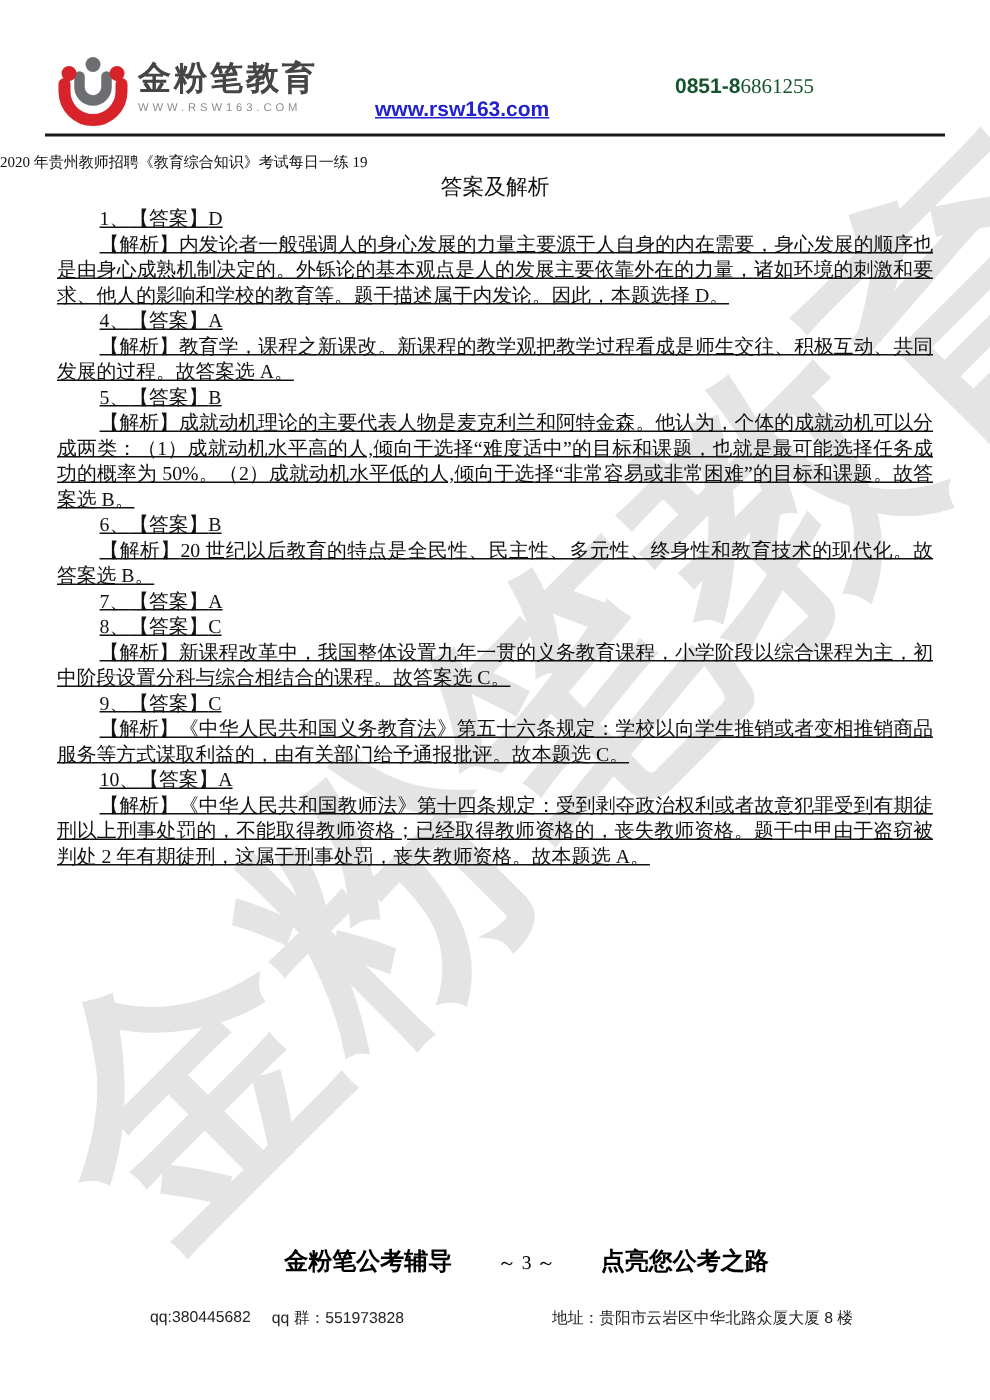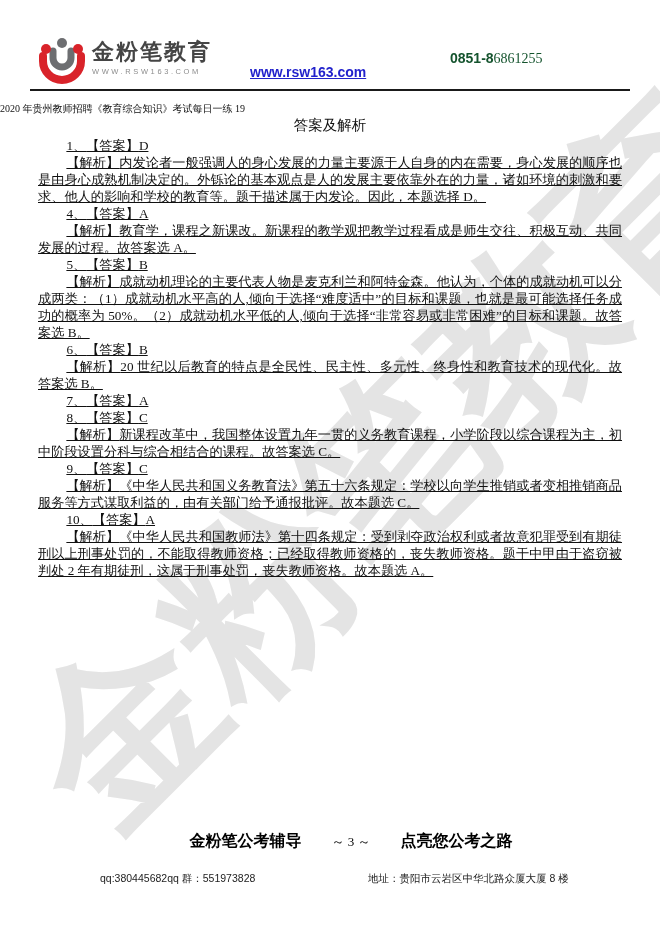--- a/index.html
+++ b/index.html
@@ -63,21 +63,21 @@
     display:flex;justify-content:center;align-items:baseline;gap:30px;
     font-family:"Liberation Sans","DejaVu Sans",sans-serif;
     font-weight:bold;font-size:16px;color:#000;margin-left:21px;
   }
   .footer-page{font-family:"Liberation Serif","DejaVu Serif",serif;font-weight:normal;font-size:13px;}
   .footer-small{
     position:absolute;top:872px;left:0;width:100%;
     font-size:10.5px;color:#222;
     font-family:"Liberation Sans","DejaVu Sans",sans-serif;
   }
-  .footer-qq{position:absolute;left:100px;top:0;display:flex;gap:0;}
+  .footer-qq{position:absolute;left:100px;top:0;display:flex;gap:14px;}
   .footer-addr{position:absolute;left:368px;top:0;}
 </style>
 </head>
 <body>
 
 <div class="page">
 
   <div class="watermark">金粉笔教育</div>
 
   <div class="layer">

